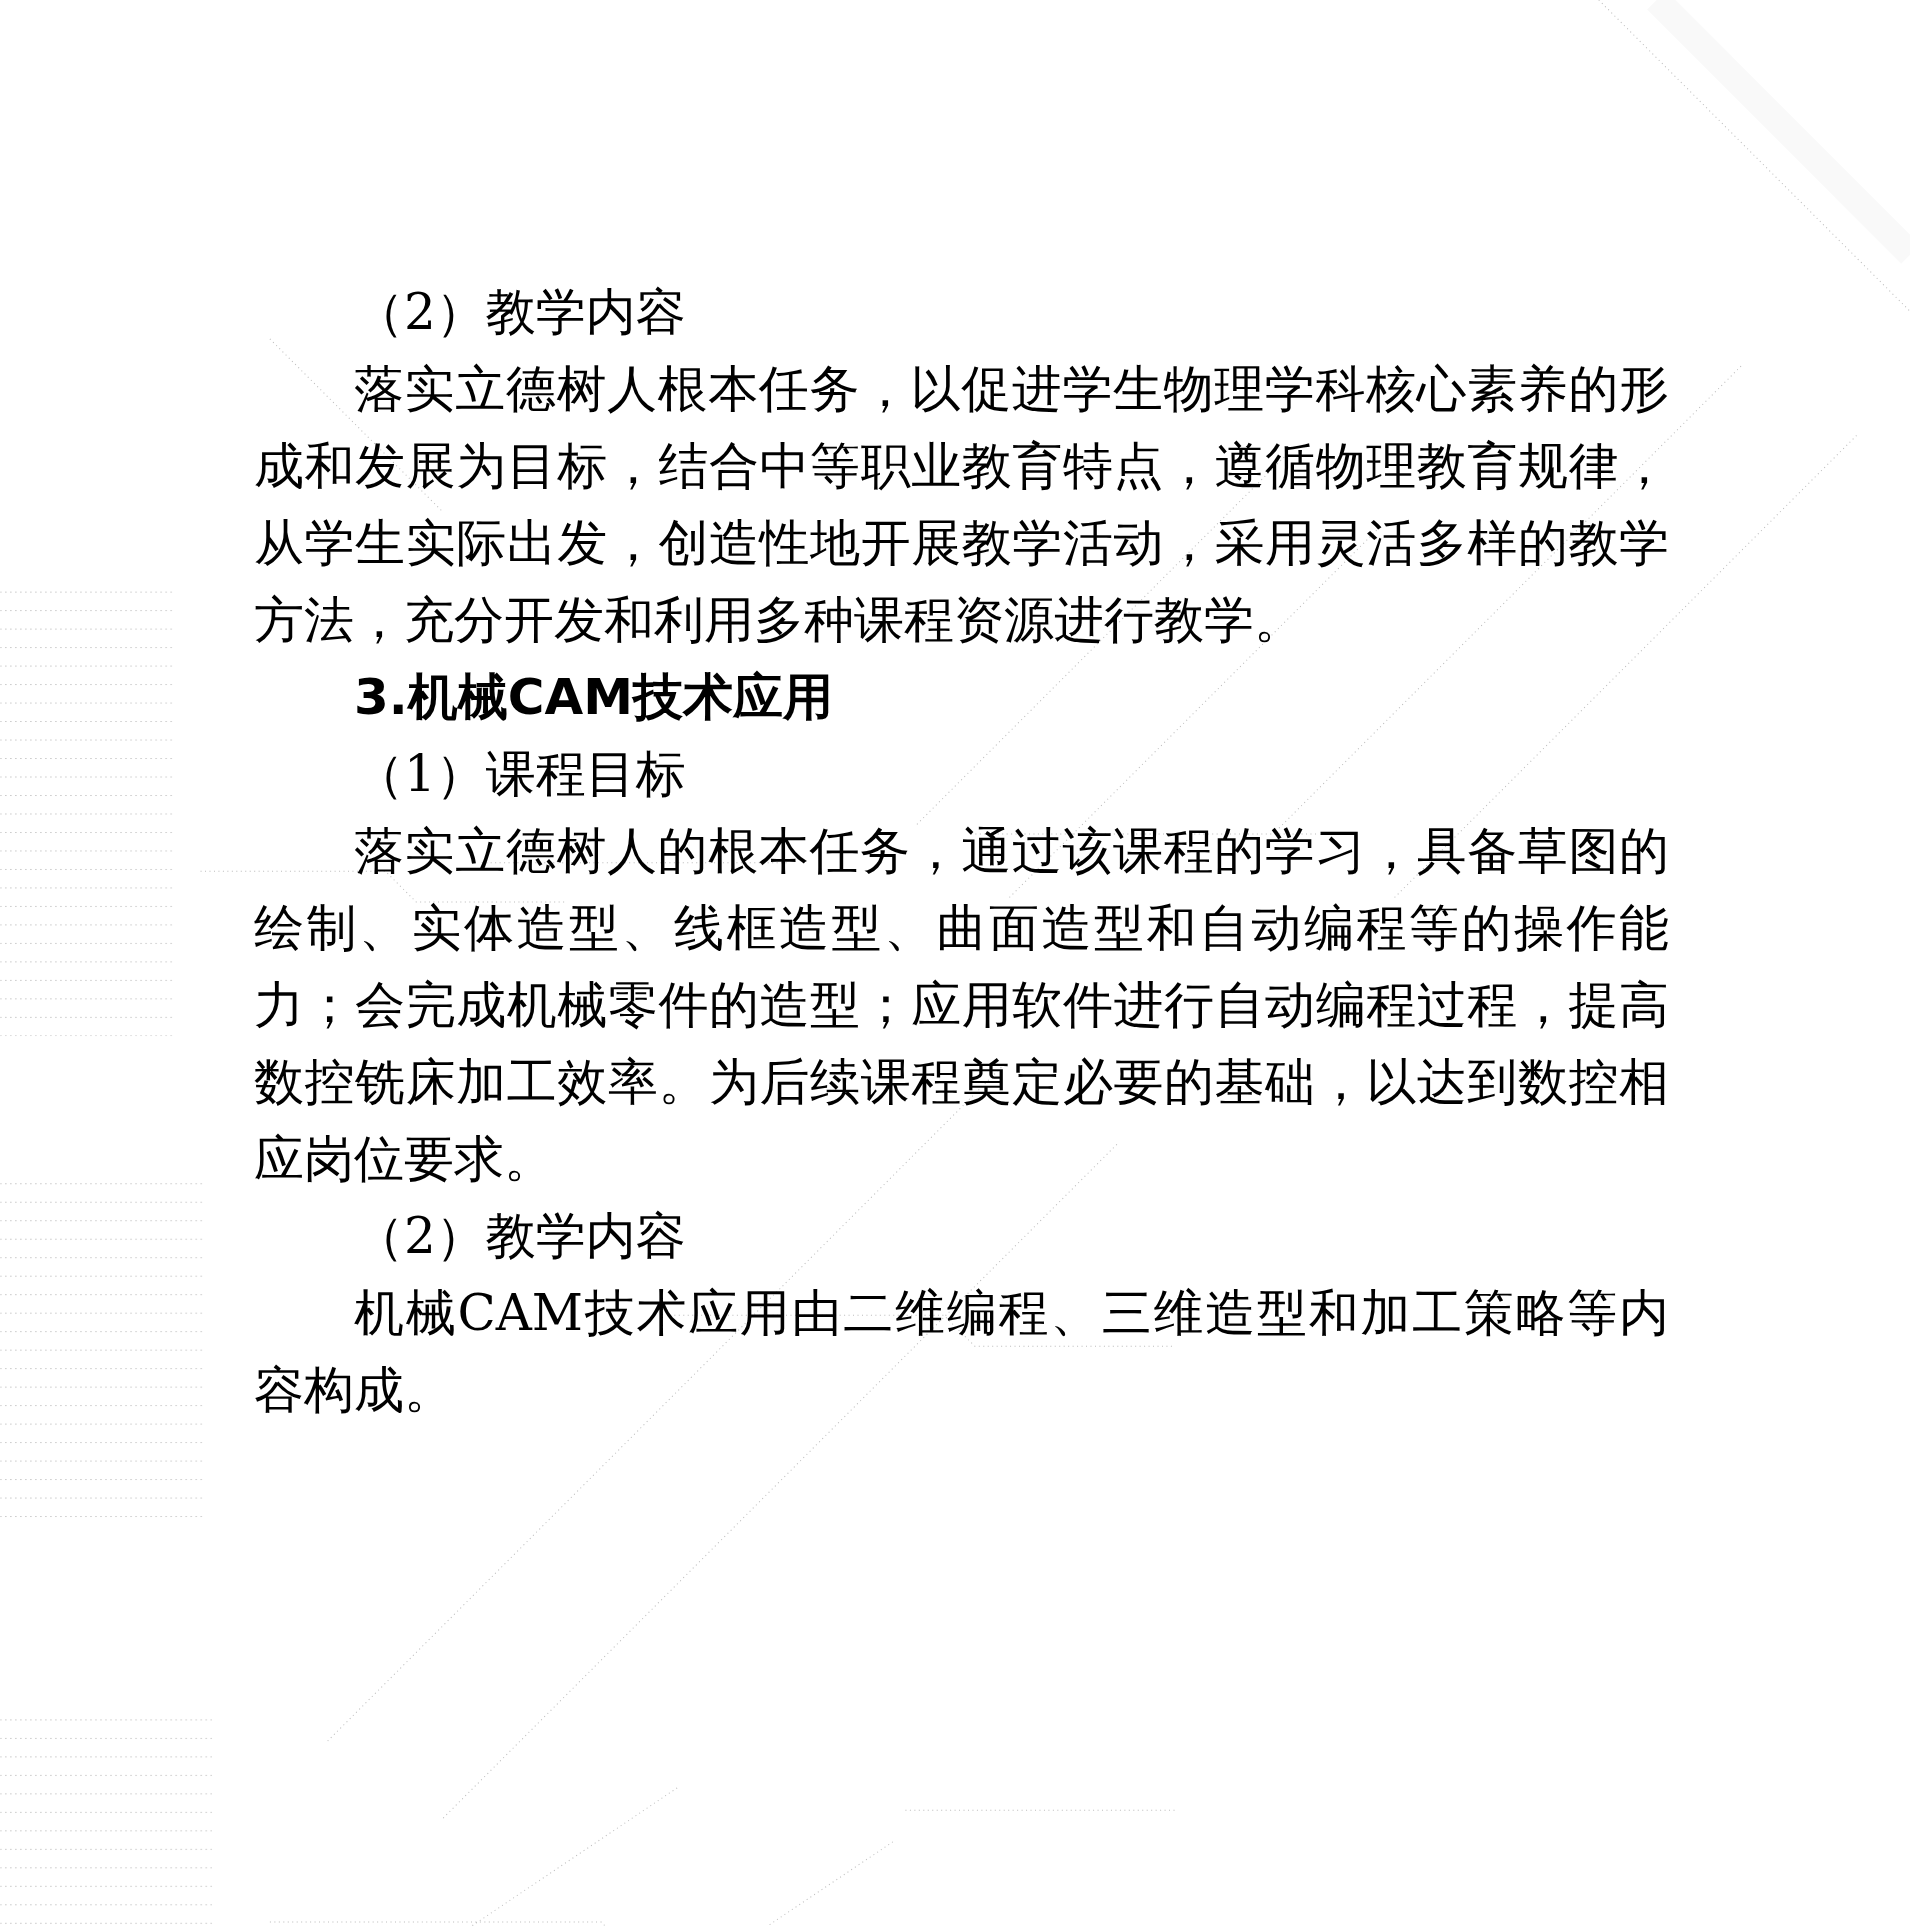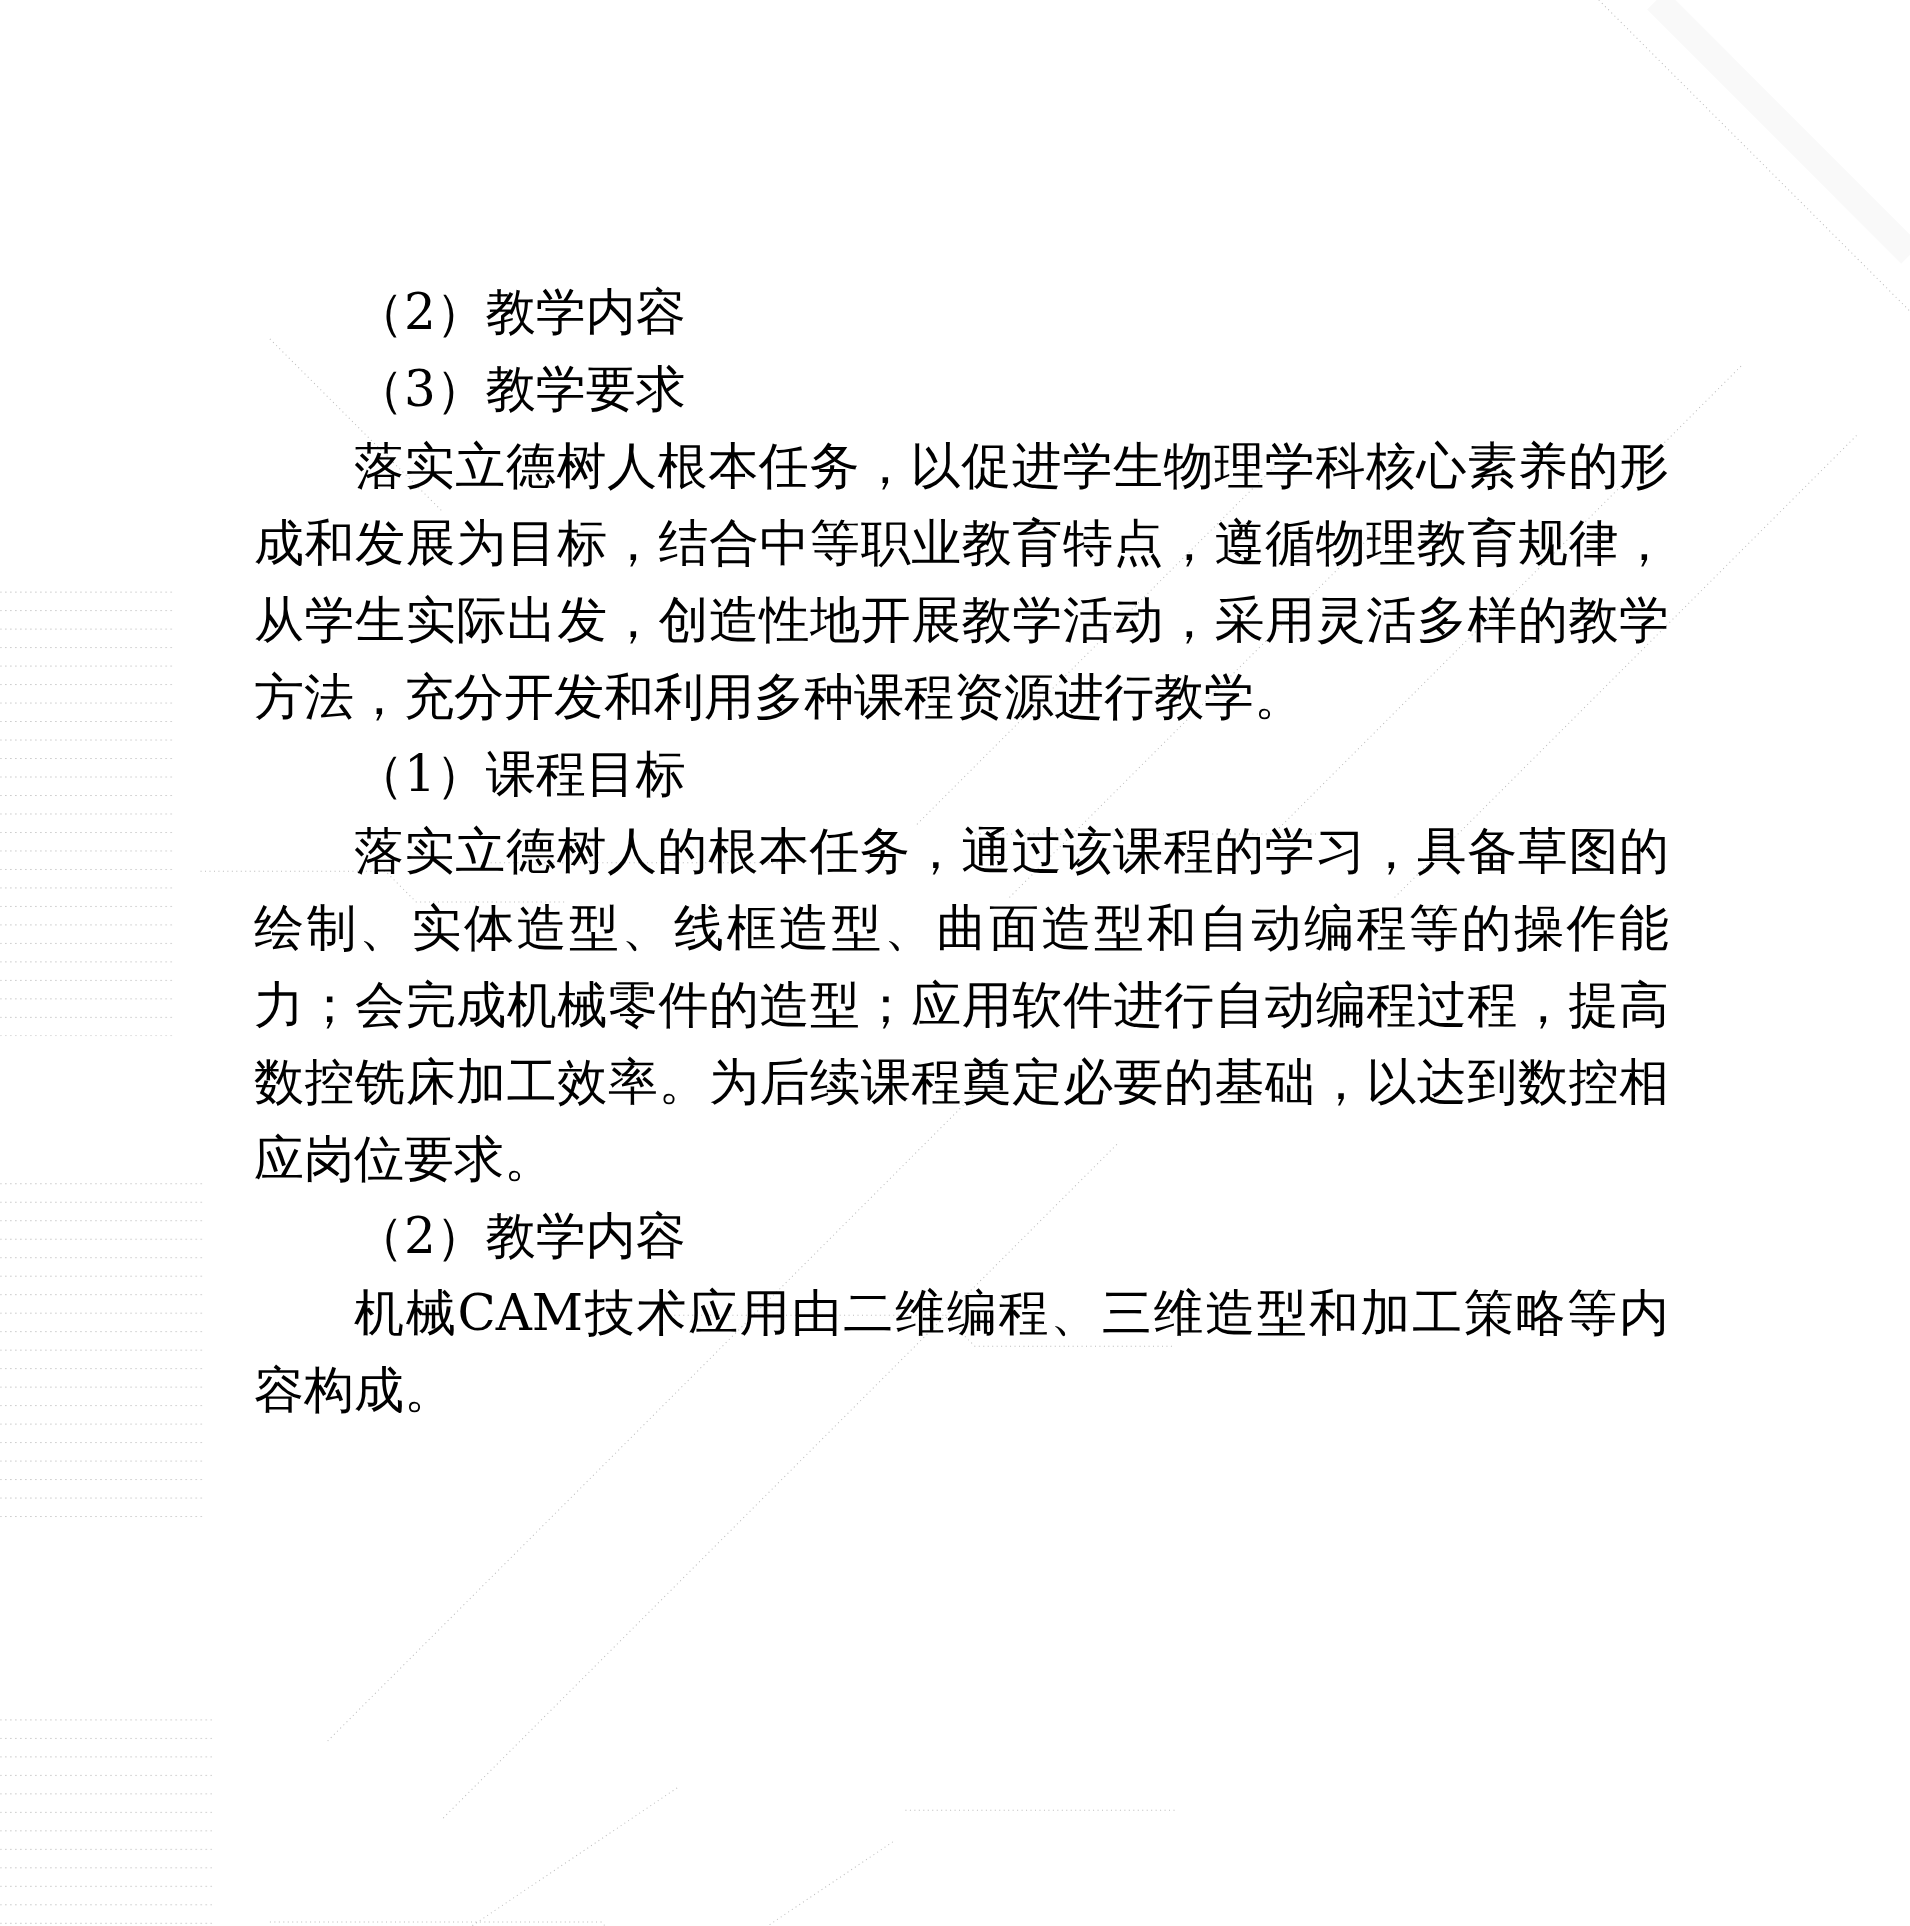--- a/index.html
+++ b/index.html
@@ -105,22 +105,22 @@
     <line class="dot" x1="1160" y1="5560" x2="2320" y2="4780"></line>
     <line class="dot" x1="2020" y1="6950" x2="3080" y2="5890"></line>
     <line class="dot" x1="2230" y1="7010" x2="3290" y2="5950"></line>
     <path class="dot" d="M3300,6560 L4350,5510 H4960"></path>
     <line class="dot" x1="3900" y1="7015" x2="4960" y2="5955"></line>
     <line class="dot" x1="4150" y1="0" x2="4960" y2="810"></line>
   </svg>
 
   <main class="body-text">
     <p class="para">（2）教学内容</p>
-    <p class="para">（3）教学要求</p>
     <p class="para">落实立德树人根本任务，以促进学生物理学科核心素养的形成和发展为目标，结合中等职业教育特点，遵循物理教育规律，从学生实际出发，创造性地开展教学活动，采用灵活多样的教学方法，充分开发和利用多种课程资源进行教学。</p>
+    <p class="para heading">3.机械CAM技术应用</p>
     <p class="para">（1）课程目标</p>
     <p class="para">落实立德树人的根本任务，通过该课程的学习，具备草图的绘制、实体造型、线框造型、曲面造型和自动编程等的操作能力；会完成机械零件的造型；应用软件进行自动编程过程，提高数控铣床加工效率。为后续课程奠定必要的基础，以达到数控相应岗位要求。</p>
     <p class="para">（2）教学内容</p>
     <p class="para">机械CAM技术应用由二维编程、三维造型和加工策略等内容构成。</p>
 
   </main>
 
 </div>
 
 

